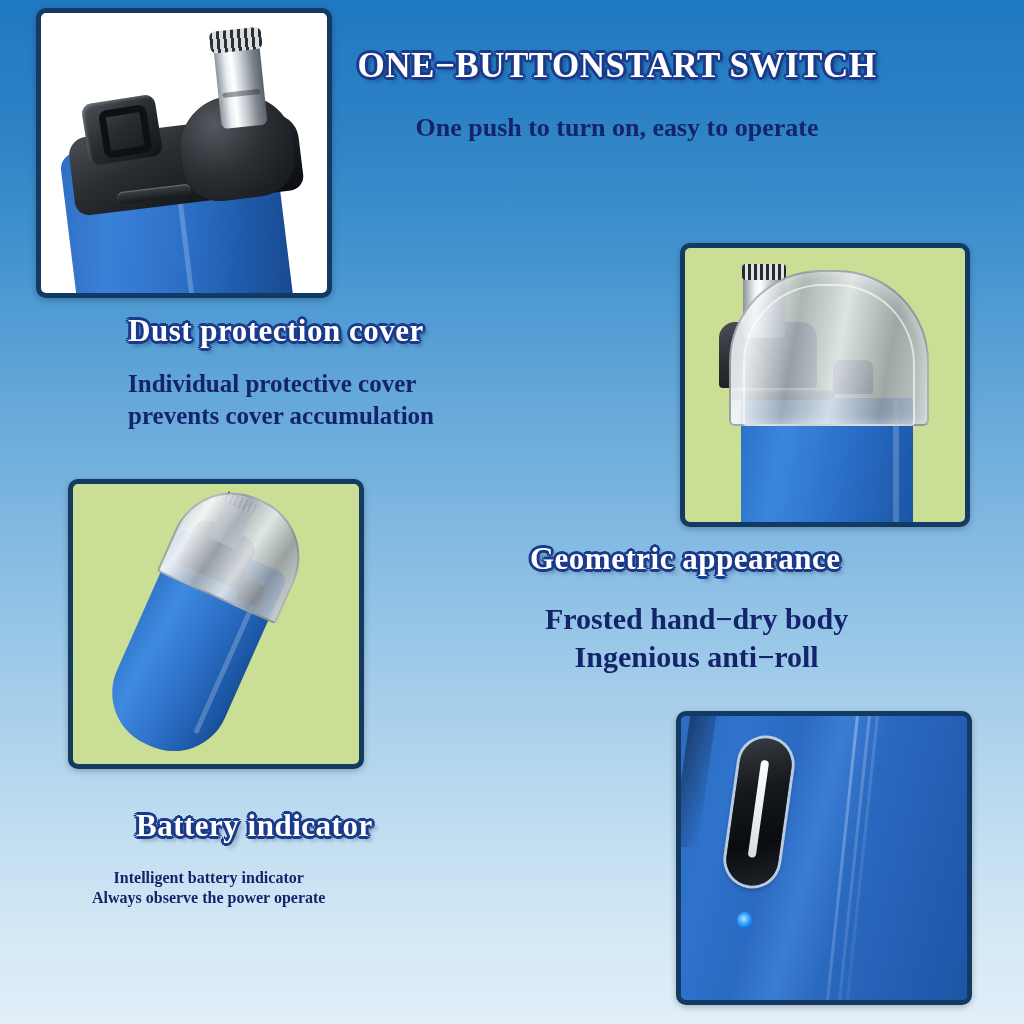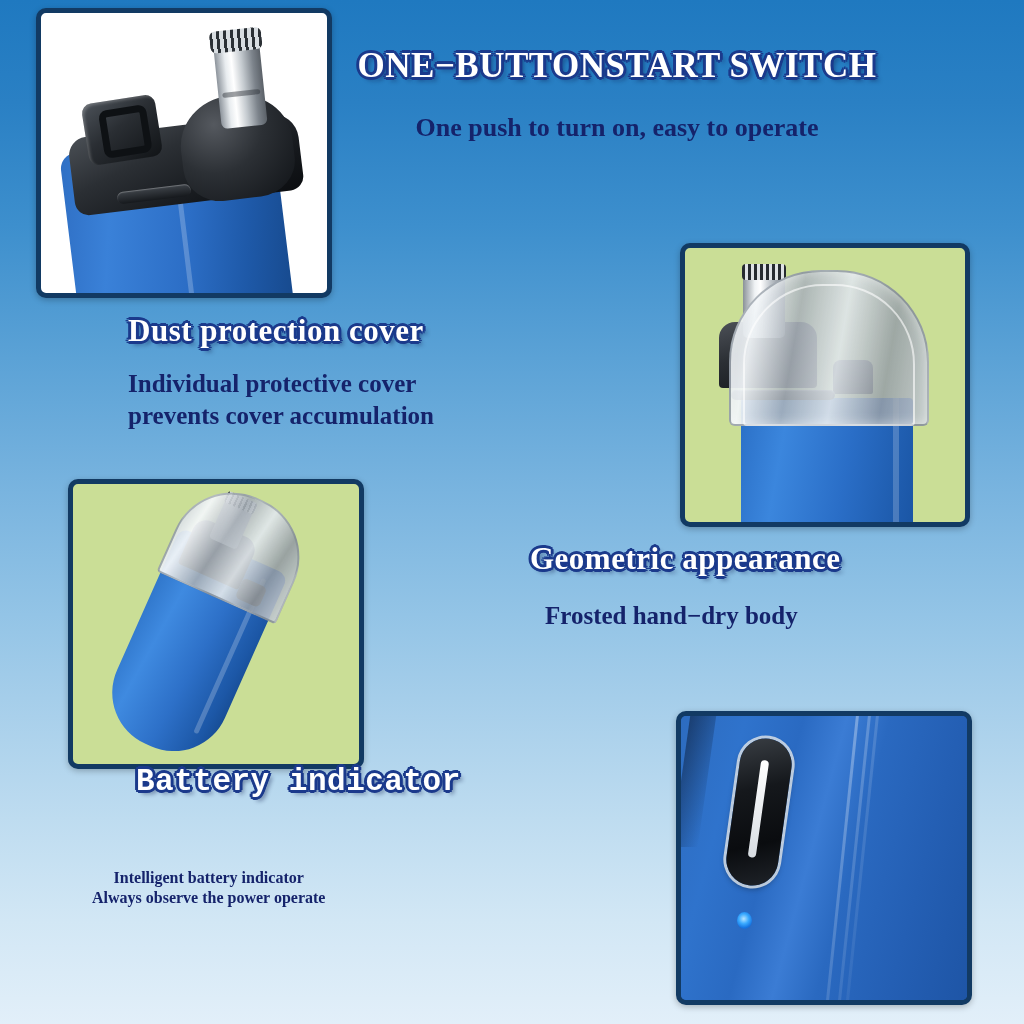--- a/index.html
+++ b/index.html
@@ -352,23 +352,23 @@
     top: 112px;
     text-align: center;
     font-size: 26px;
     transform: translateX(105px);
   }
 
   #dust-head { left: 128px; top: 313px; font-size: 31px; }
   #dust-sub  { left: 128px; top: 368px; font-size: 25px; }
 
   #geo-head { left: 513px; top: 541px; font-size: 31px; margin-left: 17px; }
-  #geo-sub  { left: 545px; top: 600px; font-size: 25px; text-align:center; }
-
-  #bat-head { left: 136px; top: 764px; font-size: 31px; font-family: Liberation Mono, monospace; }
+  #geo-sub  { left: 545px; top: 600px; font-size: 30px; text-align:center; }
+
+  #bat-head { left: 136px; top: 808px; font-size: 31px; }
   #bat-sub  { left: 92px;  top: 868px; font-size: 16px; text-align:center; }
 
   .sub .line { display:block; }
 </style>
 </head>
 <body>
 
 <div id="poster">
 
   <div class="panel white" id="panel-dust">
@@ -416,20 +416,21 @@
 
   <div class="head" id="dust-head">Dust protection cover</div>
   <div class="sub" id="dust-sub">
     <span class="line">Individual protective cover</span>
     <span class="line">prevents cover accumulation</span>
   </div>
 
   <div class="head" id="geo-head">Geometric appearance</div>
   <div class="sub" id="geo-sub">
     <span class="line">Frosted hand−dry body</span>
+    <span class="line">Ingenious anti−roll</span>
   </div>
 
   <div class="head" id="bat-head">Battery indicator</div>
   <div class="sub" id="bat-sub">
     <span class="line">Intelligent battery indicator</span>
     <span class="line">Always observe the power operate</span>
   </div>
 
 </div>
 

